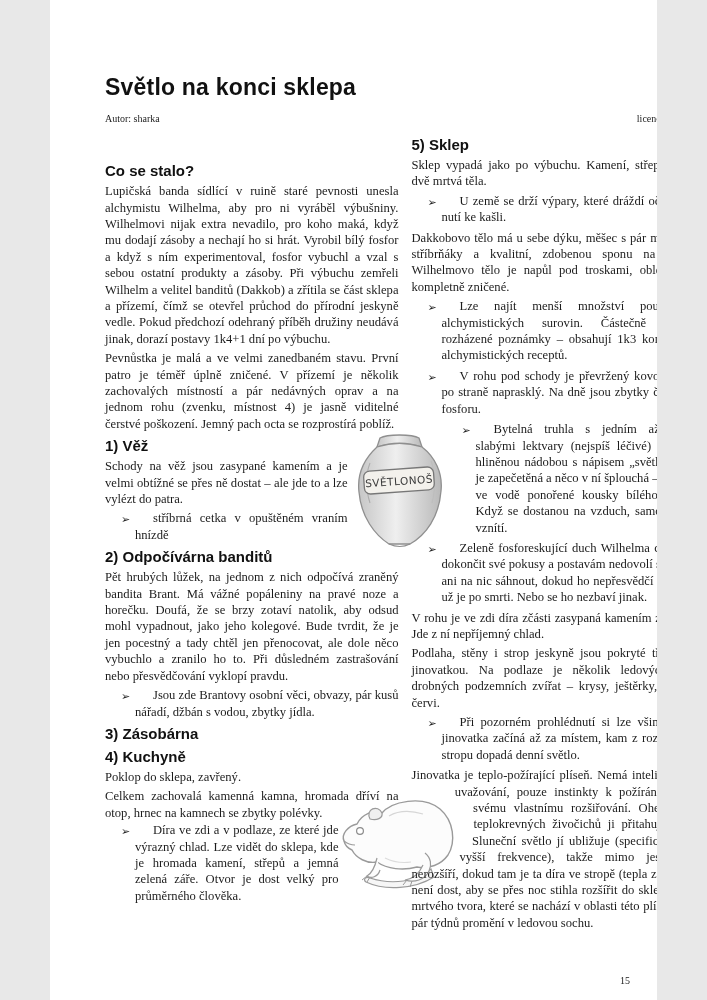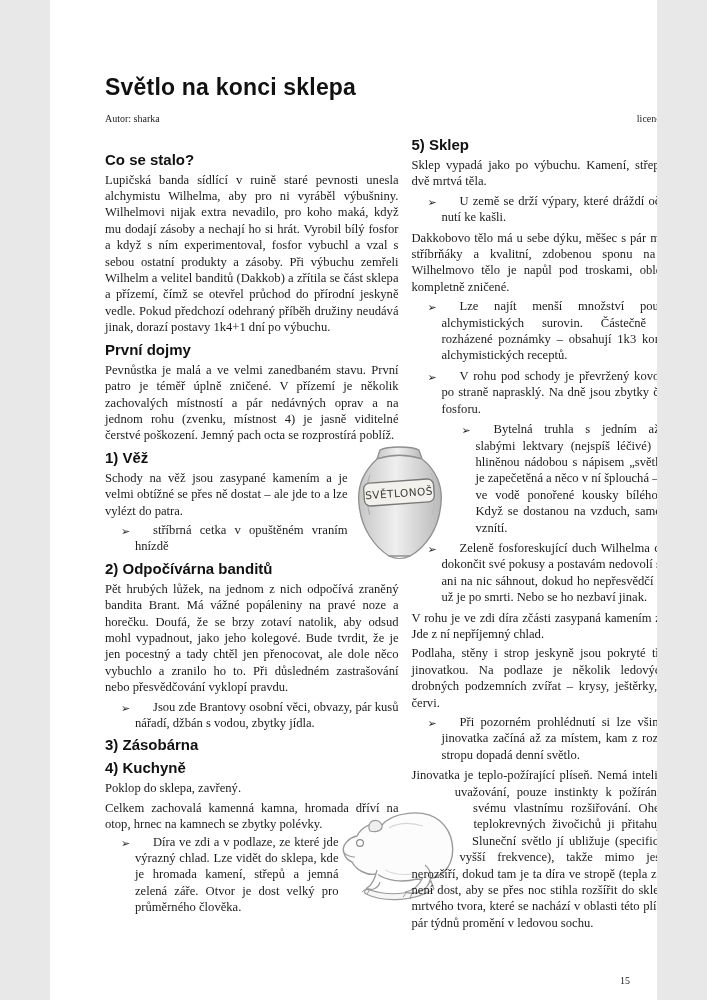--- a/index.html
+++ b/index.html
@@ -63,21 +63,20 @@
     <div class="cols">
 
       <div class="col">
 
         <section>
           <h2 class="sec-heading">Co se stalo?</h2>
           <div class="para">Lupičská banda sídlící v ruině staré pevnosti unesla alchymistu Wilhelma, aby pro ni vyráběl výbušniny. Wilhelmovi nijak extra nevadilo, pro koho maká, když mu dodají zásoby a nechají ho si hrát. Vyrobil bílý fosfor a když s ním experimentoval, fosfor vybuchl a vzal s sebou ostatní produkty a zásoby. Při výbuchu zemřeli Wilhelm a velitel banditů (Dakkob) a zřítila se část sklepa a přízemí, čímž se otevřel průchod do přírodní jeskyně vedle. Pokud předchozí odehraný příběh družiny neudává jinak, dorazí postavy 1k4+1 dní po výbuchu.</div>
         </section>
 
         <section>
-          <h2 class="sec-heading">První dojmy</h2>
           <div class="para">Pevnůstka je malá a ve velmi zanedbaném stavu. První patro je téměř úplně zničené. V přízemí je několik zachovalých místností a pár nedávných oprav a na jednom rohu (zvenku, místnost 4) je jasně viditelné čerstvé poškození. Jemný pach octa se rozprostírá poblíž.</div>
         </section>
 
         <section>
           <div class="float-jar">
 
             <svg viewBox="0 0 97 124">
               <defs>
                 <linearGradient id="jarGrad" x1="0" y1="0" x2="1" y2="0">
                   <stop offset="0" stop-color="#c6c6c6"></stop>

